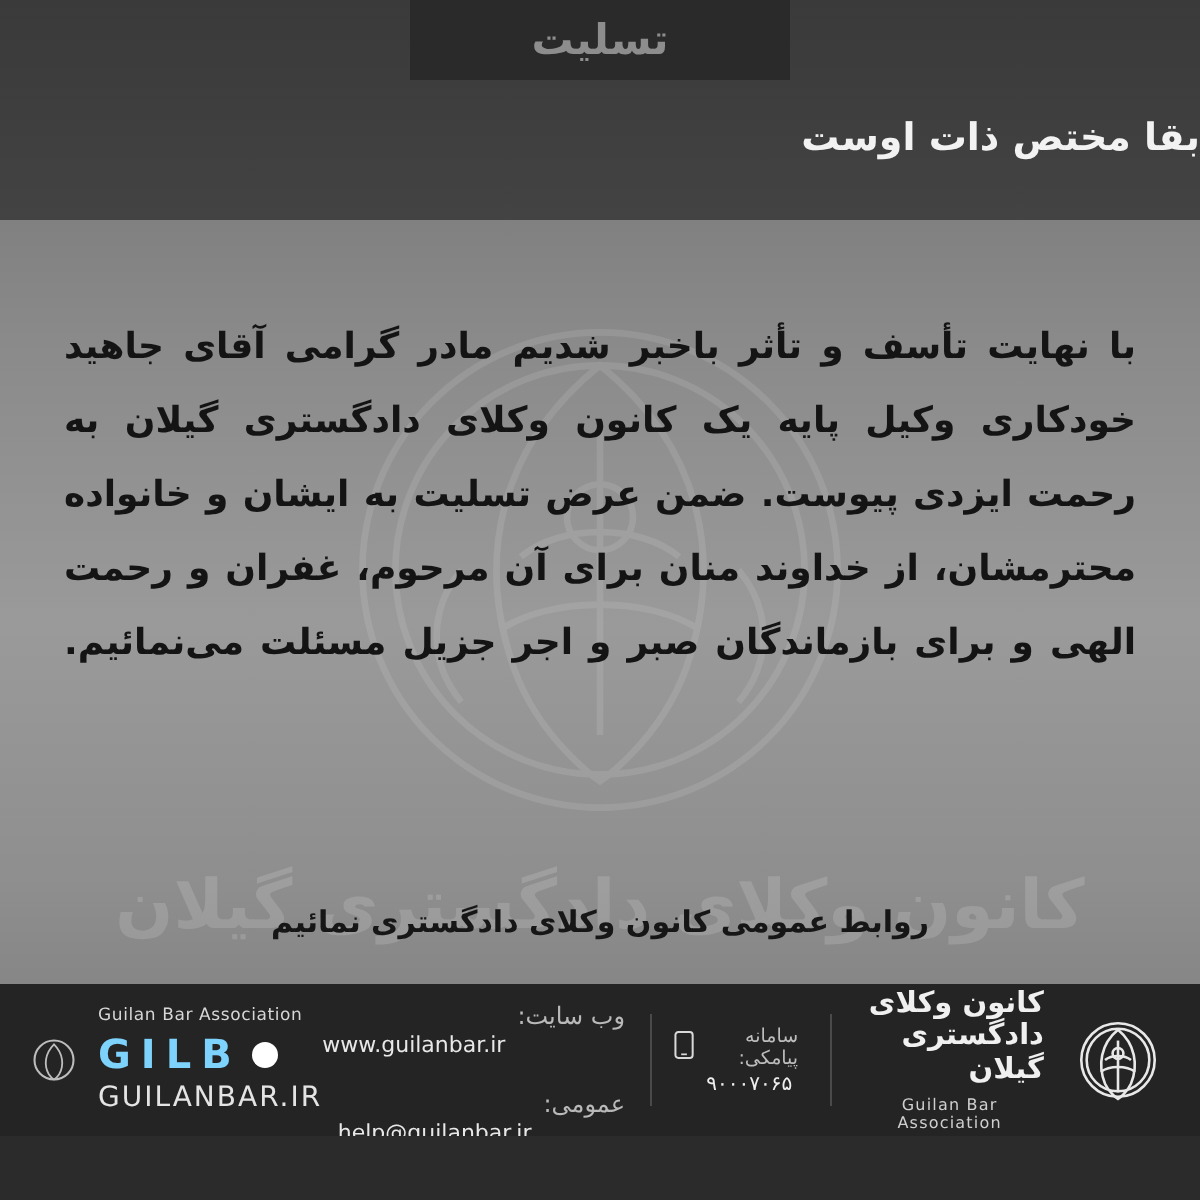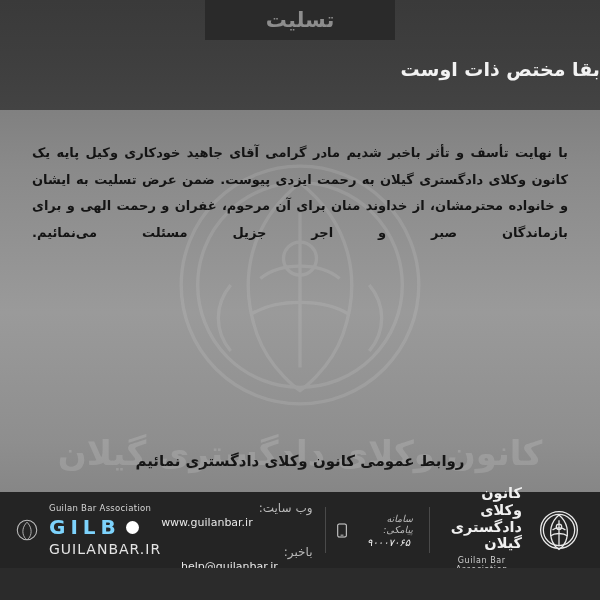--- a/index.html
+++ b/index.html
@@ -73,26 +73,26 @@
     font-weight: bold;
     color: #ffffff;
     opacity: 0.14;
     pointer-events: none;
     letter-spacing: 1px;
   }
 
   
   .body-text {
     position: absolute;
-    top: 140px;
+    top: 156px;
     left: 32px;
     right: 32px;
     text-align: justify;
     text-align-last: justify;
-    font-size: 13px;
+    font-size: 18px;
     line-height: 2.05;
     font-weight: bold;
     color: #141414;
     direction: rtl;
   }
   .signature {
     position: absolute;
     top: 452px;
     left: 32px;
     right: 32px;
@@ -168,24 +168,22 @@
     font-size: 12px;
   }
   .contact-value {
     color: #e8e8e8;
     direction: ltr;
     font-size: 11px;
     margin-top: 28px;
   }
   .sms-block {
     display: flex;
-    align-items: center;
-    gap: 20px;
+    gap: 6px;
     margin-right: 4px;
-    font-style: italic;
   }
   .sms-texts {
     display: flex;
     flex-direction: column;
     align-items: flex-end;
     gap: 2px;
   }
   .sms-label { color: #bdbdbd; font-size: 9.5px; }
   .sms-num { color: #efefef; font-size: 10px; direction: ltr; }
   .phone-icon { width: 13px; height: 19px; }
@@ -301,21 +299,21 @@
     </div>
 
     <div class="divider"></div>
 
     <div class="contact">
       <div class="contact-row">
         <span class="contact-label">وب سایت:</span>
         <span class="contact-value">www.guilanbar.ir</span>
       </div>
       <div class="contact-row">
-        <span class="contact-label">باخبر:</span>
+        <span class="contact-label">عمومی:</span>
         <span class="contact-value">help@guilanbar.ir</span>
       </div>
     </div>
 
     <div class="footer-left">
       <svg class="footer-mini-emblem" viewBox="0 0 40 40" aria-hidden="true">
         <circle cx="20" cy="20" r="15" fill="none" stroke="#bdbdbd" stroke-width="1.6"></circle>
         <path d="M20 8 C13 15 12 24 16 31 C18 34 20 35 20 35 C20 35 22 34 24 31 C28 24 27 15 20 8 Z" fill="none" stroke="#bdbdbd" stroke-width="1.4"></path>
       </svg>
       <div class="gilb-block">

